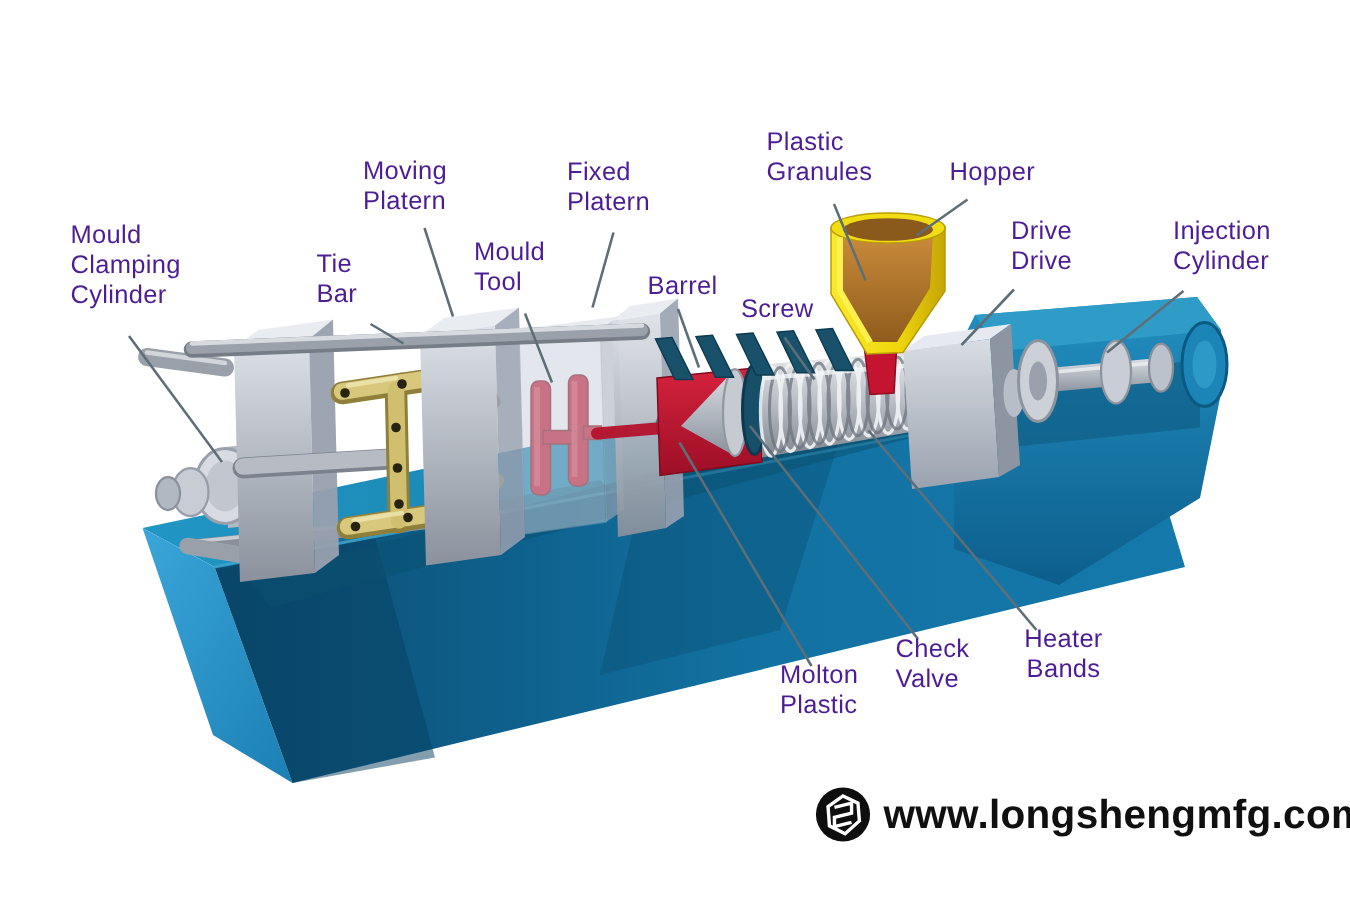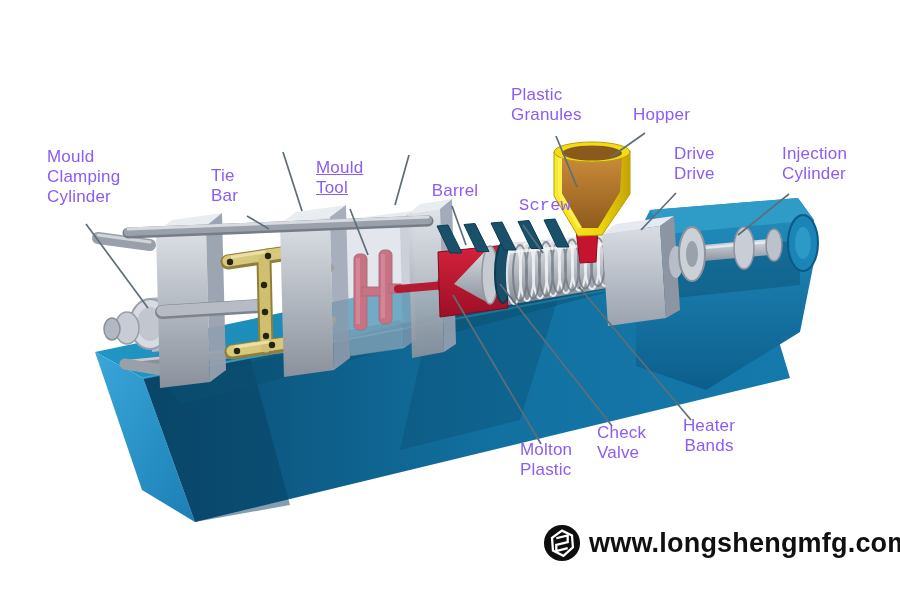--- a/index.html
+++ b/index.html
@@ -2,30 +2,30 @@
 <html><head>
 <meta charset="utf-8">
 <style>
   html,body{margin:0;padding:0;background:#fff;}
   #stage{
     position:relative;width:900px;height:600px;background:#ffffff;
     font-family:"Liberation Sans", sans-serif;overflow:hidden;
   }
   #machine-svg{position:absolute;left:0;top:0;}
   .lbl{
-    position:absolute;font-size:17px;line-height:1.17;color:#8b5cf6;
+    position:absolute;font-size:17px;line-height:1.17;color:#4c1d95;
     letter-spacing:.2px;white-space:normal;
   }
   .lbl-mcc{left:47px;top:147px;width:88px;}
   .lbl-tiebar{left:211px;top:166px;width:40px;}
   .lbl-movplat{left:242px;top:104px;width:66px;}
-  .lbl-mouldtool{left:316px;top:158px;width:58px;text-decoration:underline;}
+  .lbl-mouldtool{left:316px;top:158px;width:58px;}
   .lbl-fixplat{left:378px;top:105px;width:64px;}
   .lbl-barrel{left:425px;top:181px;width:60px;text-align:center;}
-  .lbl-screw{left:519px;top:196px;width:60px;font-family:Liberation Mono, monospace;}
+  .lbl-screw{left:494px;top:196px;width:60px;}
   .lbl-granules{left:511px;top:85px;width:82px;}
   .lbl-hopper{left:620px;top:105px;width:70px;text-align:right;}
   .lbl-drive{left:674px;top:144px;width:50px;}
   .lbl-injcyl{left:782px;top:144px;width:84px;}
   .lbl-molton{left:520px;top:440px;width:62px;}
   .lbl-check{left:597px;top:423px;width:56px;}
   .lbl-heater{left:679px;top:416px;width:60px;text-align:center;}
   .brand{
     position:absolute;left:543px;top:524px;display:flex;align-items:center;gap:8px;
   }
@@ -284,21 +284,23 @@
       <line x1="676" y1="193" x2="641" y2="230"></line>
       <line x1="789" y1="194" x2="738" y2="235"></line>
       <line x1="541" y1="444" x2="453" y2="295"></line>
       <line x1="612" y1="426" x2="500" y2="284"></line>
       <line x1="691" y1="420" x2="579" y2="287"></line>
     </g>
   </svg>
 
   <div class="lbl lbl-mcc">Mould Clamping Cylinder</div>
   <div class="lbl lbl-tiebar">Tie Bar</div>
+  <div class="lbl lbl-movplat">Moving Platern</div>
   <div class="lbl lbl-mouldtool">Mould Tool</div>
+  <div class="lbl lbl-fixplat">Fixed Platern</div>
   <div class="lbl lbl-barrel">Barrel</div>
   <div class="lbl lbl-screw">Screw</div>
   <div class="lbl lbl-granules">Plastic Granules</div>
   <div class="lbl lbl-hopper">Hopper</div>
   <div class="lbl lbl-drive">Drive Drive</div>
   <div class="lbl lbl-injcyl">Injection Cylinder</div>
   <div class="lbl lbl-molton">Molton Plastic</div>
   <div class="lbl lbl-check">Check Valve</div>
   <div class="lbl lbl-heater">Heater Bands</div>
 

